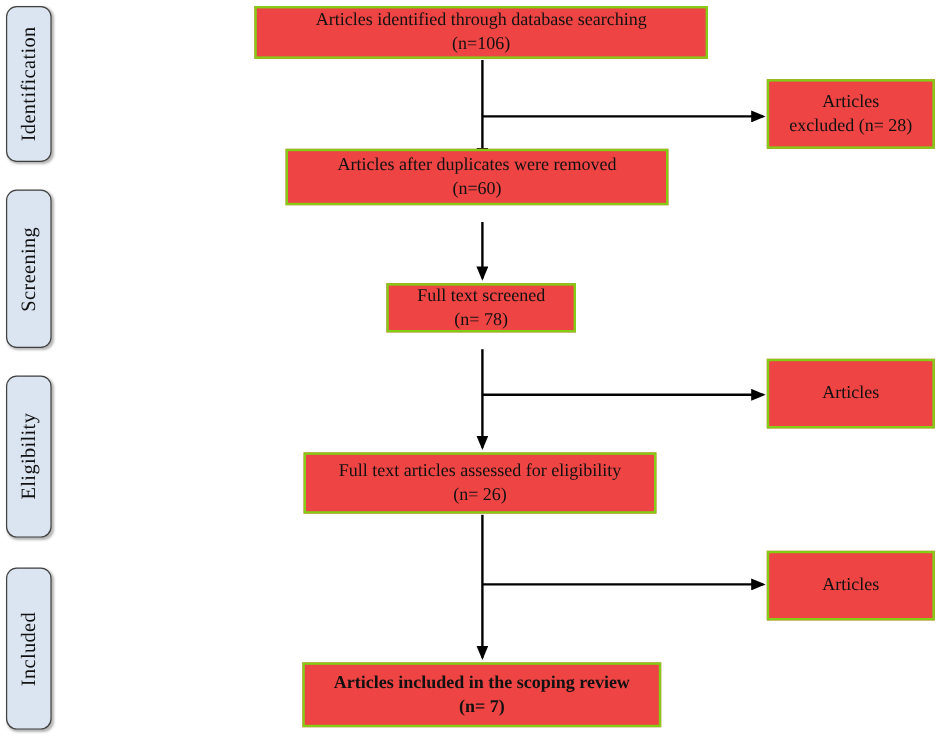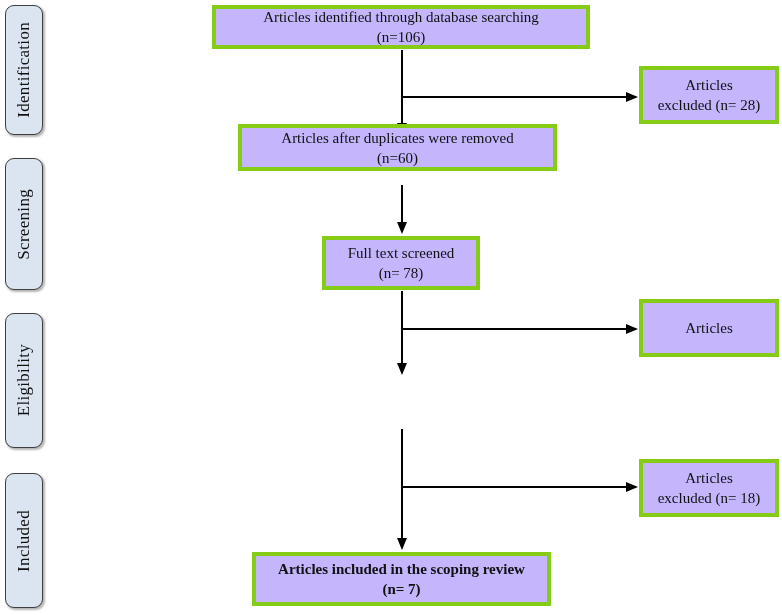--- a/index.html
+++ b/index.html
@@ -47,34 +47,34 @@
   }
   .stage-identification { top: 5px;   height: 130px; }
   .stage-screening      { top: 158px; height: 132px; }
   .stage-eligibility    { top: 313px; height: 135px; }
   .stage-included       { top: 473px; height: 135px; }
 
   
   .flow-box {
     position: absolute;
     box-sizing: border-box;
-    background: #c4b5fd;
-    border: 4px solid #84cc16;
+    background: #ef4444;
+    border: 2px solid #84cc16;
     display: flex;
     flex-direction: column;
     align-items: center;
     justify-content: center;
     text-align: left;
     font-size: 15px;
     line-height: 20px;
     color: #111111;
   }
   .box-identified { left: 212px; top: 5px;   width: 378px; height: 44px; }
   .box-duplicates { left: 238px; top: 124px; width: 319px; height: 47px; }
-  .box-screened   { left: 322px; top: 236px; width: 158px; height: 54px; }
+  .box-screened   { left: 322px; top: 236px; width: 158px; height: 41px; }
   .box-assessed   { left: 253px; top: 377px; width: 294px; height: 51px; }
   .box-included   { left: 252px; top: 552px; width: 299px; height: 54px; font-weight: bold; }
   .box-excluded-1 { left: 639px; top: 66px;  width: 140px; height: 58px; }
   .box-excluded-2 { left: 639px; top: 299px; width: 140px; height: 58px; }
   .box-excluded-3 { left: 639px; top: 459px; width: 140px; height: 58px; }
 
   .arrow-line {
     stroke: #000000;
     stroke-width: 2;
     fill: none;
@@ -128,33 +128,36 @@
   <div class="flow-box box-duplicates">
     <div>Articles after duplicates were removed</div>
     <div>(n=60)</div>
   </div>
 
   <div class="flow-box box-screened">
     <div>Full text screened</div>
     <div>(n= 78)</div>
   </div>
 
+  <div class="flow-box box-assessed">
+    <div>Full text articles assessed for eligibility</div>
+    <div>(n= 26)</div>
+  </div>
 
   <div class="flow-box box-included">
     <div>Articles included in the scoping review</div>
     <div>(n= 7)</div>
   </div>
 
   <div class="flow-box box-excluded-1">
     <div>Articles</div>
     <div>excluded (n= 28)</div>
   </div>
 
   <div class="flow-box box-excluded-2">
     <div>Articles</div>
   </div>
 
   <div class="flow-box box-excluded-3">
     <div>Articles</div>
-    <div>excluded (n= 18)</div>
   </div>
 
 </div>
 
 </body></html>

